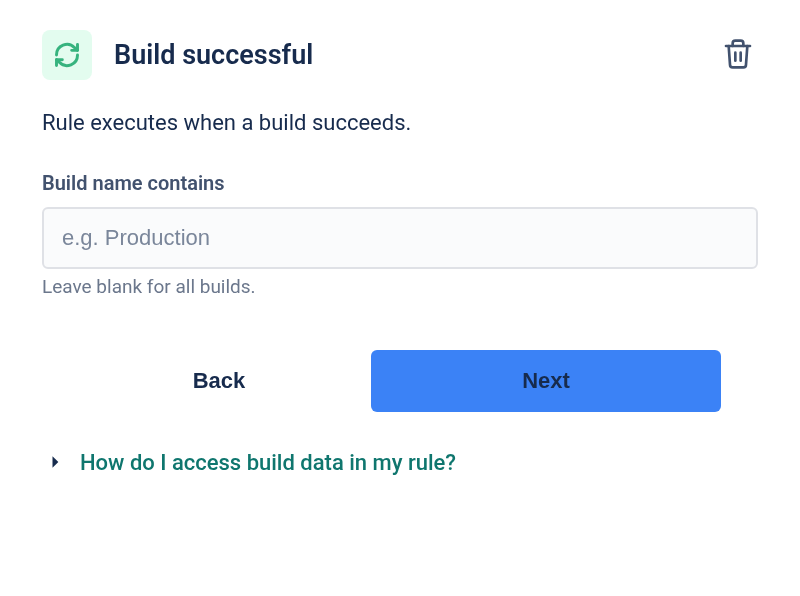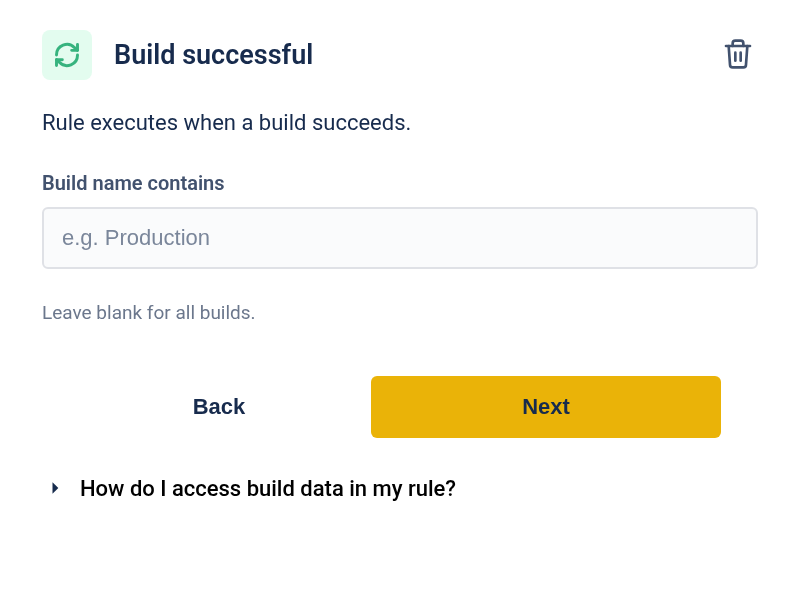--- a/index.html
+++ b/index.html
@@ -68,21 +68,21 @@
       background: #FAFBFC;
       color: #4d7c0f;
       outline: none;
     }
     .text-input::placeholder {
       color: #7A869A;
     }
     .helper-text {
       font-size: 19px;
       color: #6B778C;
-      margin-top: 32px;
+      margin-top: 6px;
     }
     .button-row {
       display: flex;
       gap: 12px;
       margin-top: 52px;
       justify-content: center;
     }
     .btn {
       flex: 0 0 330px;
       height: 62px;
@@ -94,40 +94,40 @@
       display: flex;
       align-items: center;
       justify-content: center;
     }
     .btn-back {
       background: transparent;
       color: #172B4D;
       flex: 0 0 280px;
     }
     .btn-next {
-      background: #eab308;
+      background: #3b82f6;
       color: #172B4D;
       flex: 0 0 350px;
     }
     .help-row {
       display: flex;
       align-items: center;
       gap: 18px;
       margin-top: 38px;
       cursor: pointer;
     }
     .help-chevron {
       font-size: 17px;
       color: #172B4D;
       margin-left: 8px;
     }
     .help-text {
       font-size: 22px;
       font-weight: 500;
-      color: #000000;
+      color: #0f766e;
     }
   </style>
 </head>
 <body>
 
 
 
 <div class="header">
   <div class="header-left">
     <div class="icon-box">

